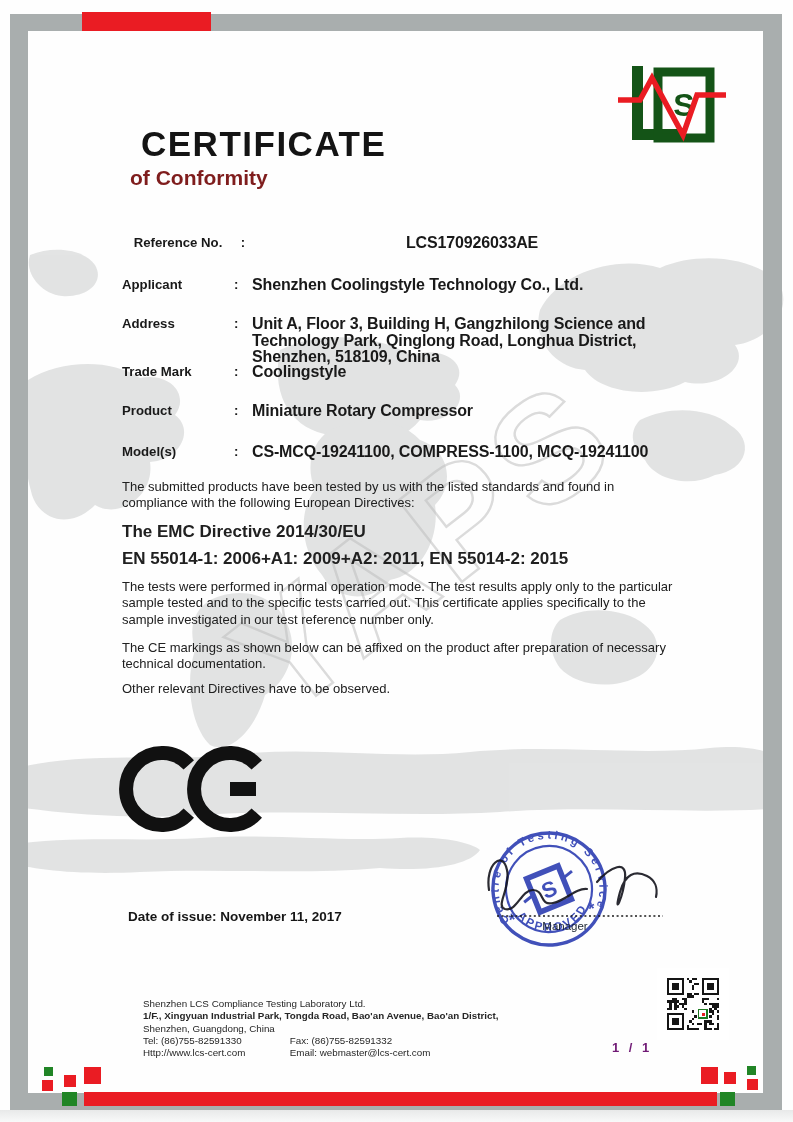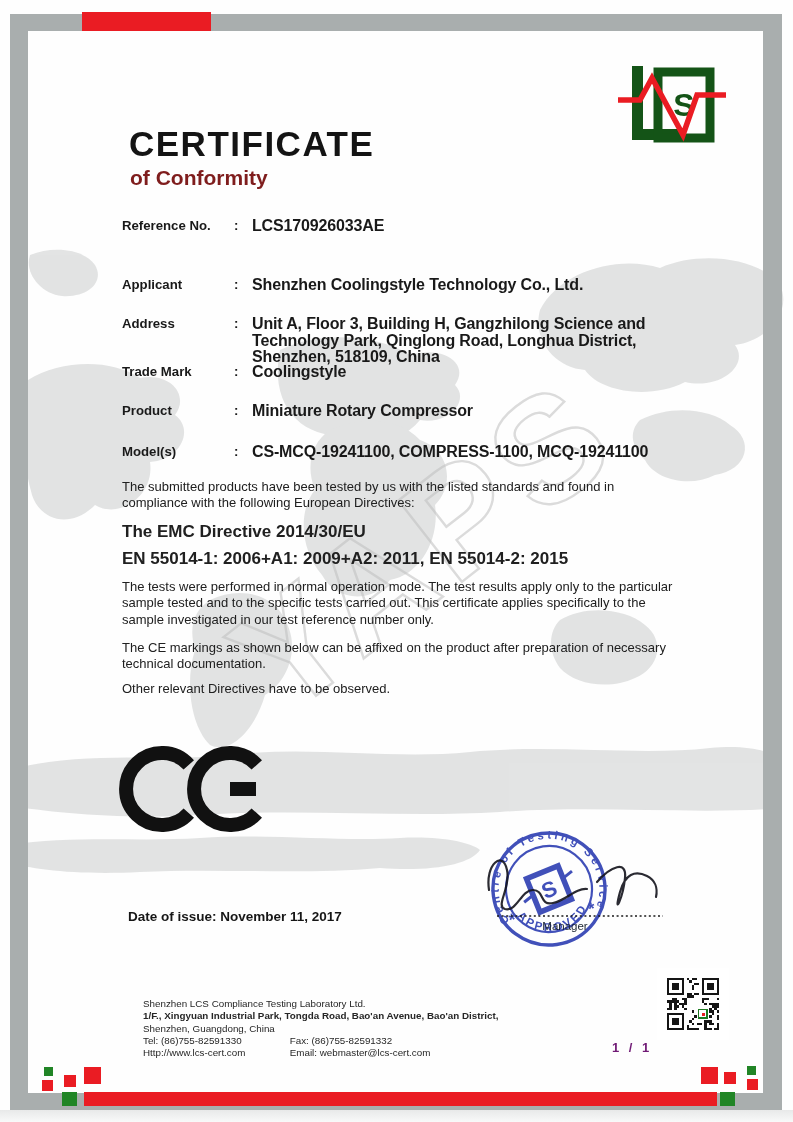--- a/index.html
+++ b/index.html
@@ -7,21 +7,21 @@
     position:relative;width:793px;height:1122px;overflow:hidden;
     background:#fefefe;font-family:"Liberation Sans","DejaVu Sans",sans-serif;color:#1f1f1f;
   }
   .abs{position:absolute;}
   
   .bar{position:absolute;background:#a9aeae;}
   .sq{position:absolute;}
   .shadow-bottom{position:absolute;left:0;right:0;top:1110px;height:12px;
     background:linear-gradient(#d9dbdb,#f5f6f6);opacity:.6;}
   
-  .title{position:absolute;left:129px;top:124px;font-size:35px;font-weight:700;letter-spacing:1.5px;color:#141414;}
+  .title{position:absolute;left:141px;top:124px;font-size:35px;font-weight:700;letter-spacing:1.5px;color:#141414;}
   .subtitle{position:absolute;left:130px;top:166px;font-size:21px;font-weight:700;color:#7f1d1d;}
   
   .frow{position:absolute;left:122px;display:flex;font-size:13.2px;font-weight:700;color:#191919;}
   .flabel{width:112px;flex:0 0 112px;}
   .fcolon{width:18px;flex:0 0 18px;}
   .fvalue{width:440px;font-size:16px;letter-spacing:-0.15px;line-height:16.5px;}
   
   .para{position:absolute;left:122px;width:556px;font-size:13px;line-height:16.3px;color:#202020;}
   .para.bold{font-weight:700;font-size:17px;}
   
@@ -78,21 +78,21 @@
     <rect x="17" y="8" width="11" height="74" fill="#145417"></rect>
     <rect x="17" y="71" width="48" height="11" fill="#145417"></rect>
     <rect x="43" y="14" width="52" height="66" fill="none" stroke="#145417" stroke-width="9"></rect>
     <text x="69" y="58" text-anchor="middle" font-size="32" font-weight="700" fill="#145417">S</text>
     <polyline points="3,42 25,42 37,20 68,77 82,37 111,37" fill="none" stroke="#ea1c23" stroke-width="5.5" stroke-linejoin="miter"></polyline>
   </svg>
 
   <div class="title" style="z-index:4;">CERTIFICATE</div>
   <div class="subtitle" style="z-index:4;">of Conformity</div>
 
-  <div class="frow" style="top:218px;z-index:4;">
+  <div class="frow" style="top:235px;z-index:4;text-align:center;">
     <span class="flabel">Reference No.</span>
     <span class="fcolon">:</span>
     <span class="fvalue">LCS170926033AE</span>
   </div>
   <div class="frow" style="top:277px;z-index:4;">
     <span class="flabel">Applicant</span>
     <span class="fcolon">:</span>
     <span class="fvalue">Shenzhen Coolingstyle Technology Co., Ltd.</span>
   </div>
   <div class="frow" style="top:316px;z-index:4;">

